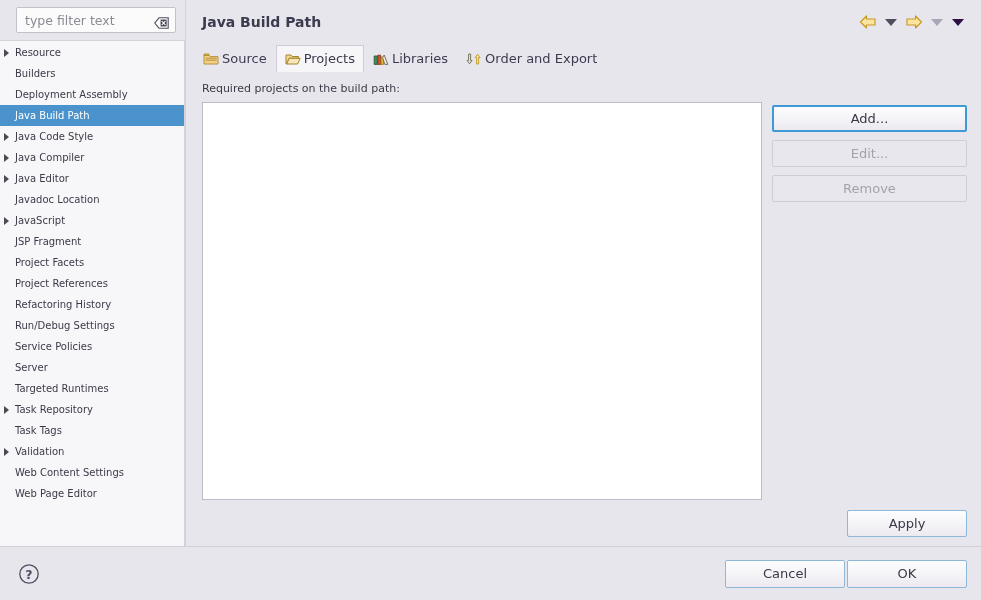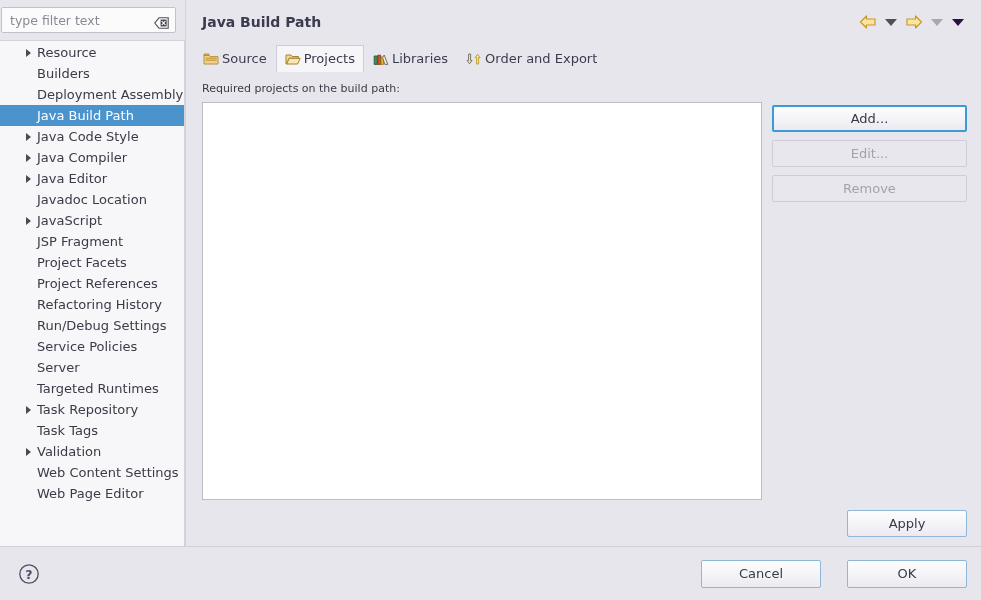--- a/index.html
+++ b/index.html
@@ -79,21 +79,21 @@
   .sidebar {
     width: 185px;
     flex: 0 0 185px;
     background: #e8e6ed;
     display: flex;
     flex-direction: column;
     padding: 7px 0 0 0;
     position: relative;
   }
   .filter-wrap {
-    margin: 0 9px 7px 1px;
+    margin: 0 9px 7px 16px;
     position: relative;
   }
   .filter-input {
     width: 100%;
     height: 26px;
     background: #fbfbfc;
     border: 1px solid #c3c0ca;
     border-radius: 2px;
     font-family: "DejaVu Sans", "Liberation Sans", sans-serif;
     font-size: 12.5px;
@@ -119,22 +119,22 @@
     border-bottom: none;
     margin-right: 0;
     overflow: hidden;
     position: relative;
     padding-top: 1px;
   }
   .tree-item {
     height: 21px;
     display: flex;
     align-items: center;
-    padding-left: 22px;
-    font-size: 13px;
+    padding-left: 0;
+    font-size: 10px;
     color: #3b3b48;
     white-space: nowrap;
     cursor: default;
   }
   .tree-item.selected {
     background: #4a93cc;
     color: #ffffff;
   }
   .tree-arrow {
     width: 13px;
@@ -312,21 +312,21 @@
     align-items: center;
     padding: 0 14px 0 18px;
   }
   .help-icon {
     width: 22px; height: 22px;
     flex: 0 0 22px;
   }
   .footer-buttons {
     margin-left: auto;
     display: flex;
-    gap: 26px;
+    gap: 2px;
   }
   .btn-footer { width: 120px; height: 28px; }
 </style>
 </head>
 <body>
 
 <div id="app">
 
 
   <div class="dialog-body">

